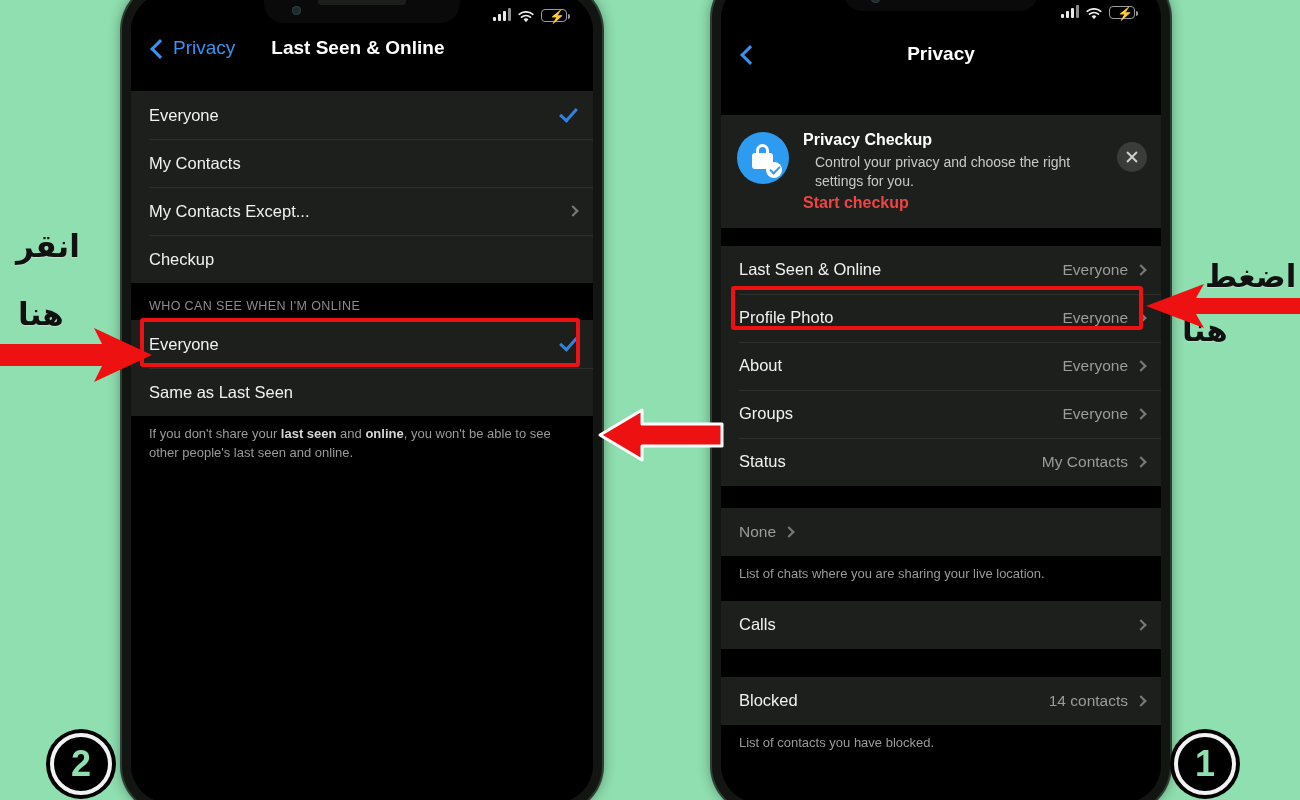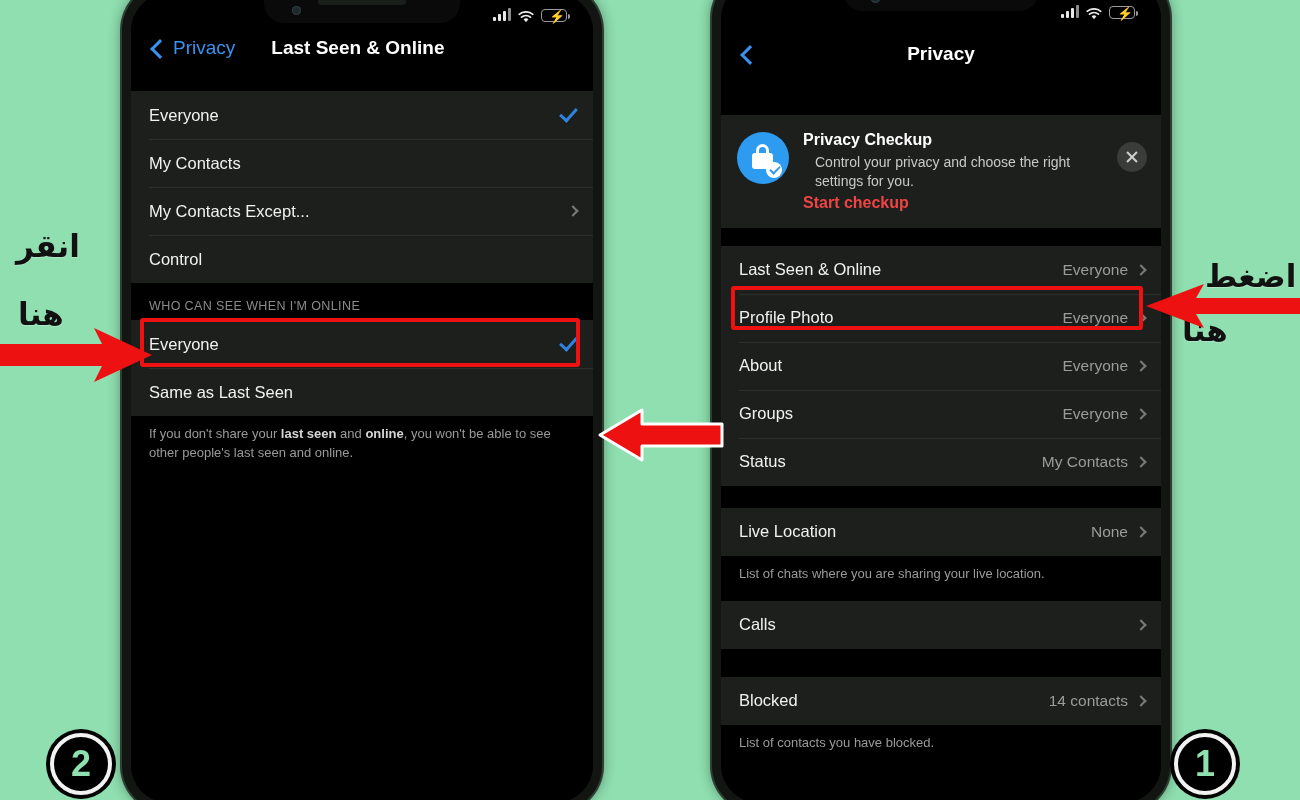--- a/index.html
+++ b/index.html
@@ -238,21 +238,21 @@
             <span class="check"></span>
           </div>
           <div class="row">
             <span class="row-label">My Contacts</span>
           </div>
           <div class="row">
             <span class="row-label">My Contacts Except...</span>
             <span class="chev"></span>
           </div>
           <div class="row">
-            <span class="row-label">Control</span>
+            <span class="row-label">Checkup</span>
           </div>
         </div>
 
         <div class="section-head">WHO CAN SEE WHEN I'M ONLINE</div>
         <div class="group">
           <div class="row">
             <span class="row-label">Everyone</span>
             <span class="check"></span>
           </div>
           <div class="row">
@@ -340,21 +340,20 @@
             <span class="row-label">Status</span>
             <span class="row-value">My Contacts</span>
             <span class="chev"></span>
           </div>
         </div>
 
         <div class="gap" style="height:22px"></div>
 
         <div class="group">
           <div class="row">
-            <span class="row-label">Live Location</span>
             <span class="row-value">None</span>
             <span class="chev"></span>
           </div>
         </div>
         <div class="footnote">List of chats where you are sharing your live location.</div>
 
         <div class="gap" style="height:8px"></div>
 
         <div class="group">
           <div class="row">

